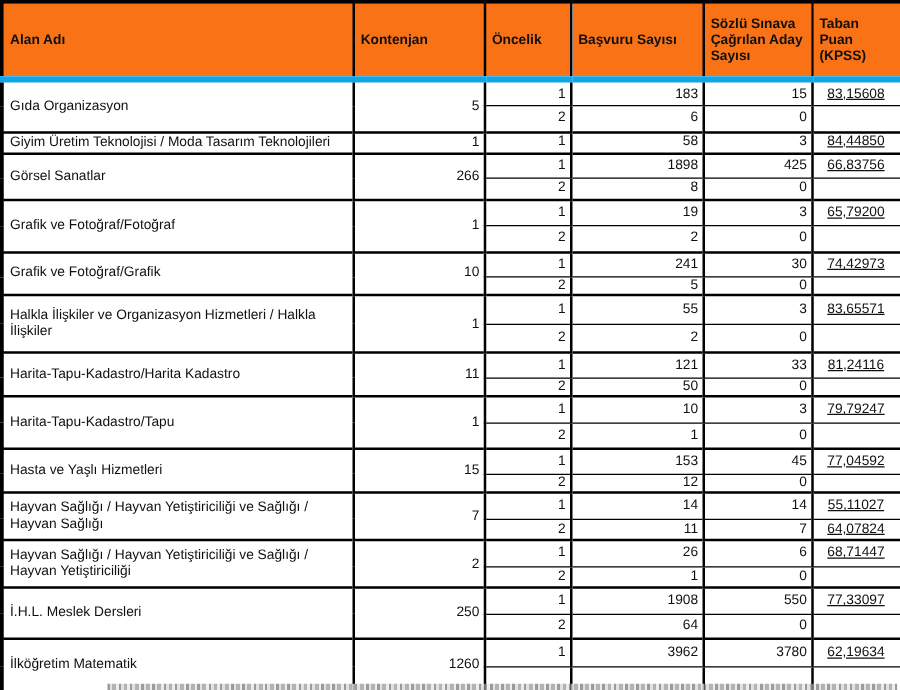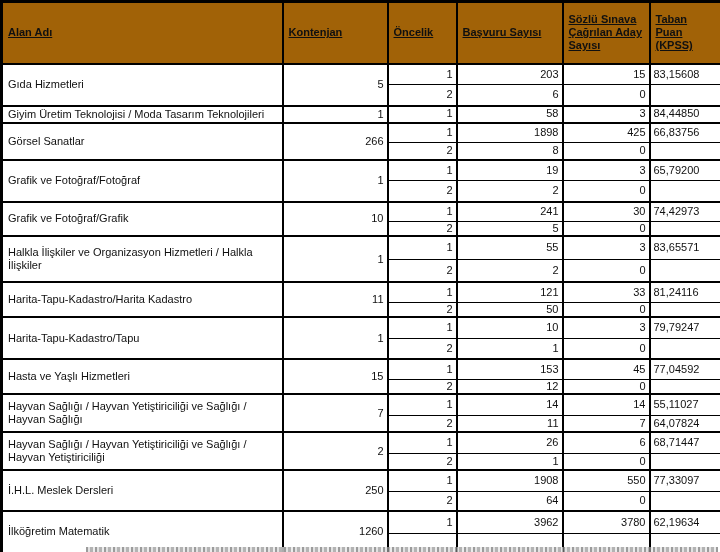--- a/index.html
+++ b/index.html
@@ -26,43 +26,42 @@
     border-left:2px solid #000;
     border-right:2px solid #000;
     padding:0 3px;
     font-size:11px;
     line-height:13px;
     overflow:hidden;
     vertical-align:middle;
     white-space:normal;
   }
   thead th {
-    background:#a16207;
+    background:#f97316;
     font-weight:bold;
     text-align:left;
-    border-bottom:1px solid #0ea5e9;
+    border-bottom:5px solid #0ea5e9;
     padding-left:5px;
-    text-decoration:underline;
   }
   th.center { text-align:left; }
 
   
   tr.r62 { height:62px; }
   tr.r28 { height:16px; }
   tr.r23 { height:23px; }
   tr.r22 { height:22px; }
   tr.r21 { height:21px; }
   tr.r20 { height:20px; }
   tr.r17 { height:17px; }
   tr.r15 { height:15px; }
   tr.r14 { height:14px; }
 
   td.alan { text-align:left; padding-left:5px; }
   td.num  { text-align:right; padding-right:3px; }
-  td.tab  { text-align:left; padding-right:4px; }
+  td.tab  { text-align:center; padding-right:4px;text-decoration:underline; }
   td.vb   { vertical-align:bottom; padding-bottom:2px; }
 
   
   tr.gstart td { border-top:2px solid #000; }
   tr.sub2  td  { border-top:1px solid #000; }
 
   
   .artifact {
     position:absolute; left:86px; top:547px; width:632px; height:5px;
     background:repeating-linear-gradient(90deg,#7a7a7a 0 2px,#d8d8d8 2px 4px,#9a9a9a 4px 7px,#e6e6e6 7px 9px);
@@ -88,24 +87,24 @@
       <th class="center">Kontenjan</th>
       <th>Öncelik</th>
       <th>Başvuru Sayısı</th>
       <th>Sözlü Sınava Çağrılan Aday Sayısı</th>
       <th>Taban Puan (KPSS)</th>
     </tr>
   </thead>
   <tbody>
 
     <tr class="r21 gstart">
-      <td class="alan" rowspan="2">Gıda Hizmetleri</td>
+      <td class="alan" rowspan="2">Gıda Organizasyon</td>
       <td class="num" rowspan="2">5</td>
       <td class="num">1</td>
-      <td class="num">203</td>
+      <td class="num">183</td>
       <td class="num">15</td>
       <td class="tab">83,15608</td>
     </tr>
     <tr class="r21 sub2">
       <td class="num">2</td>
       <td class="num">6</td>
       <td class="num">0</td>
       <td class="tab"></td>
     </tr>
 

